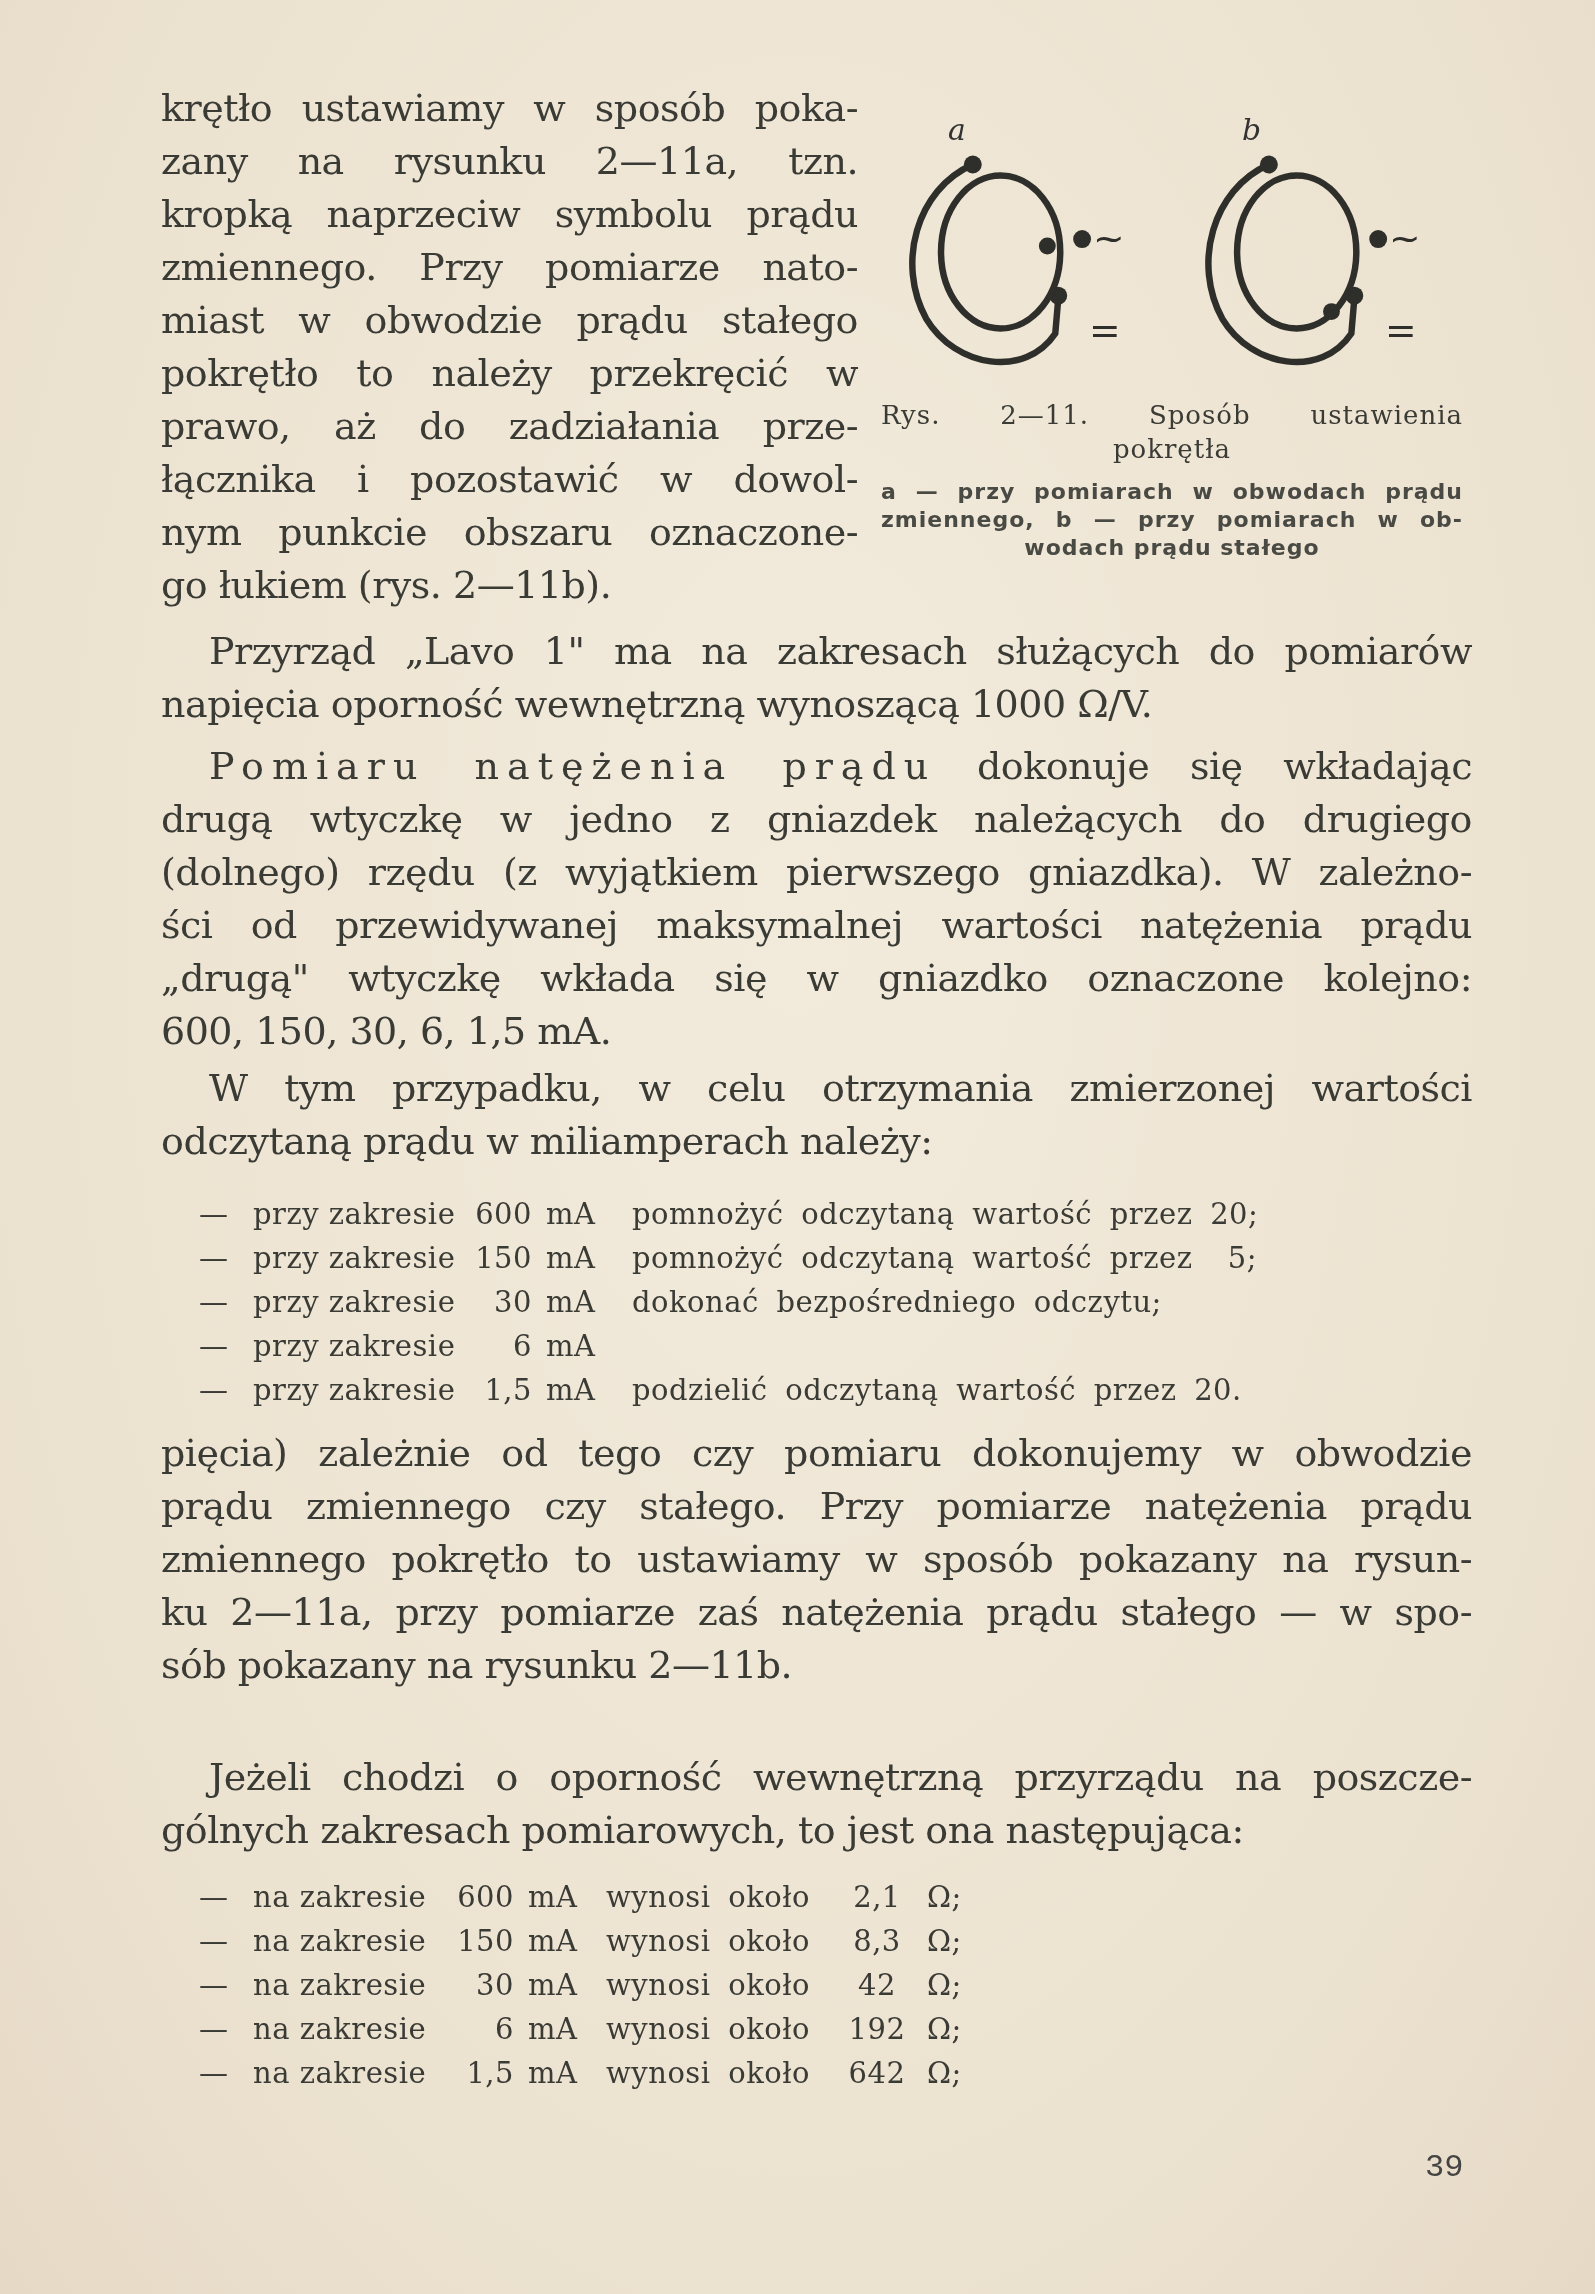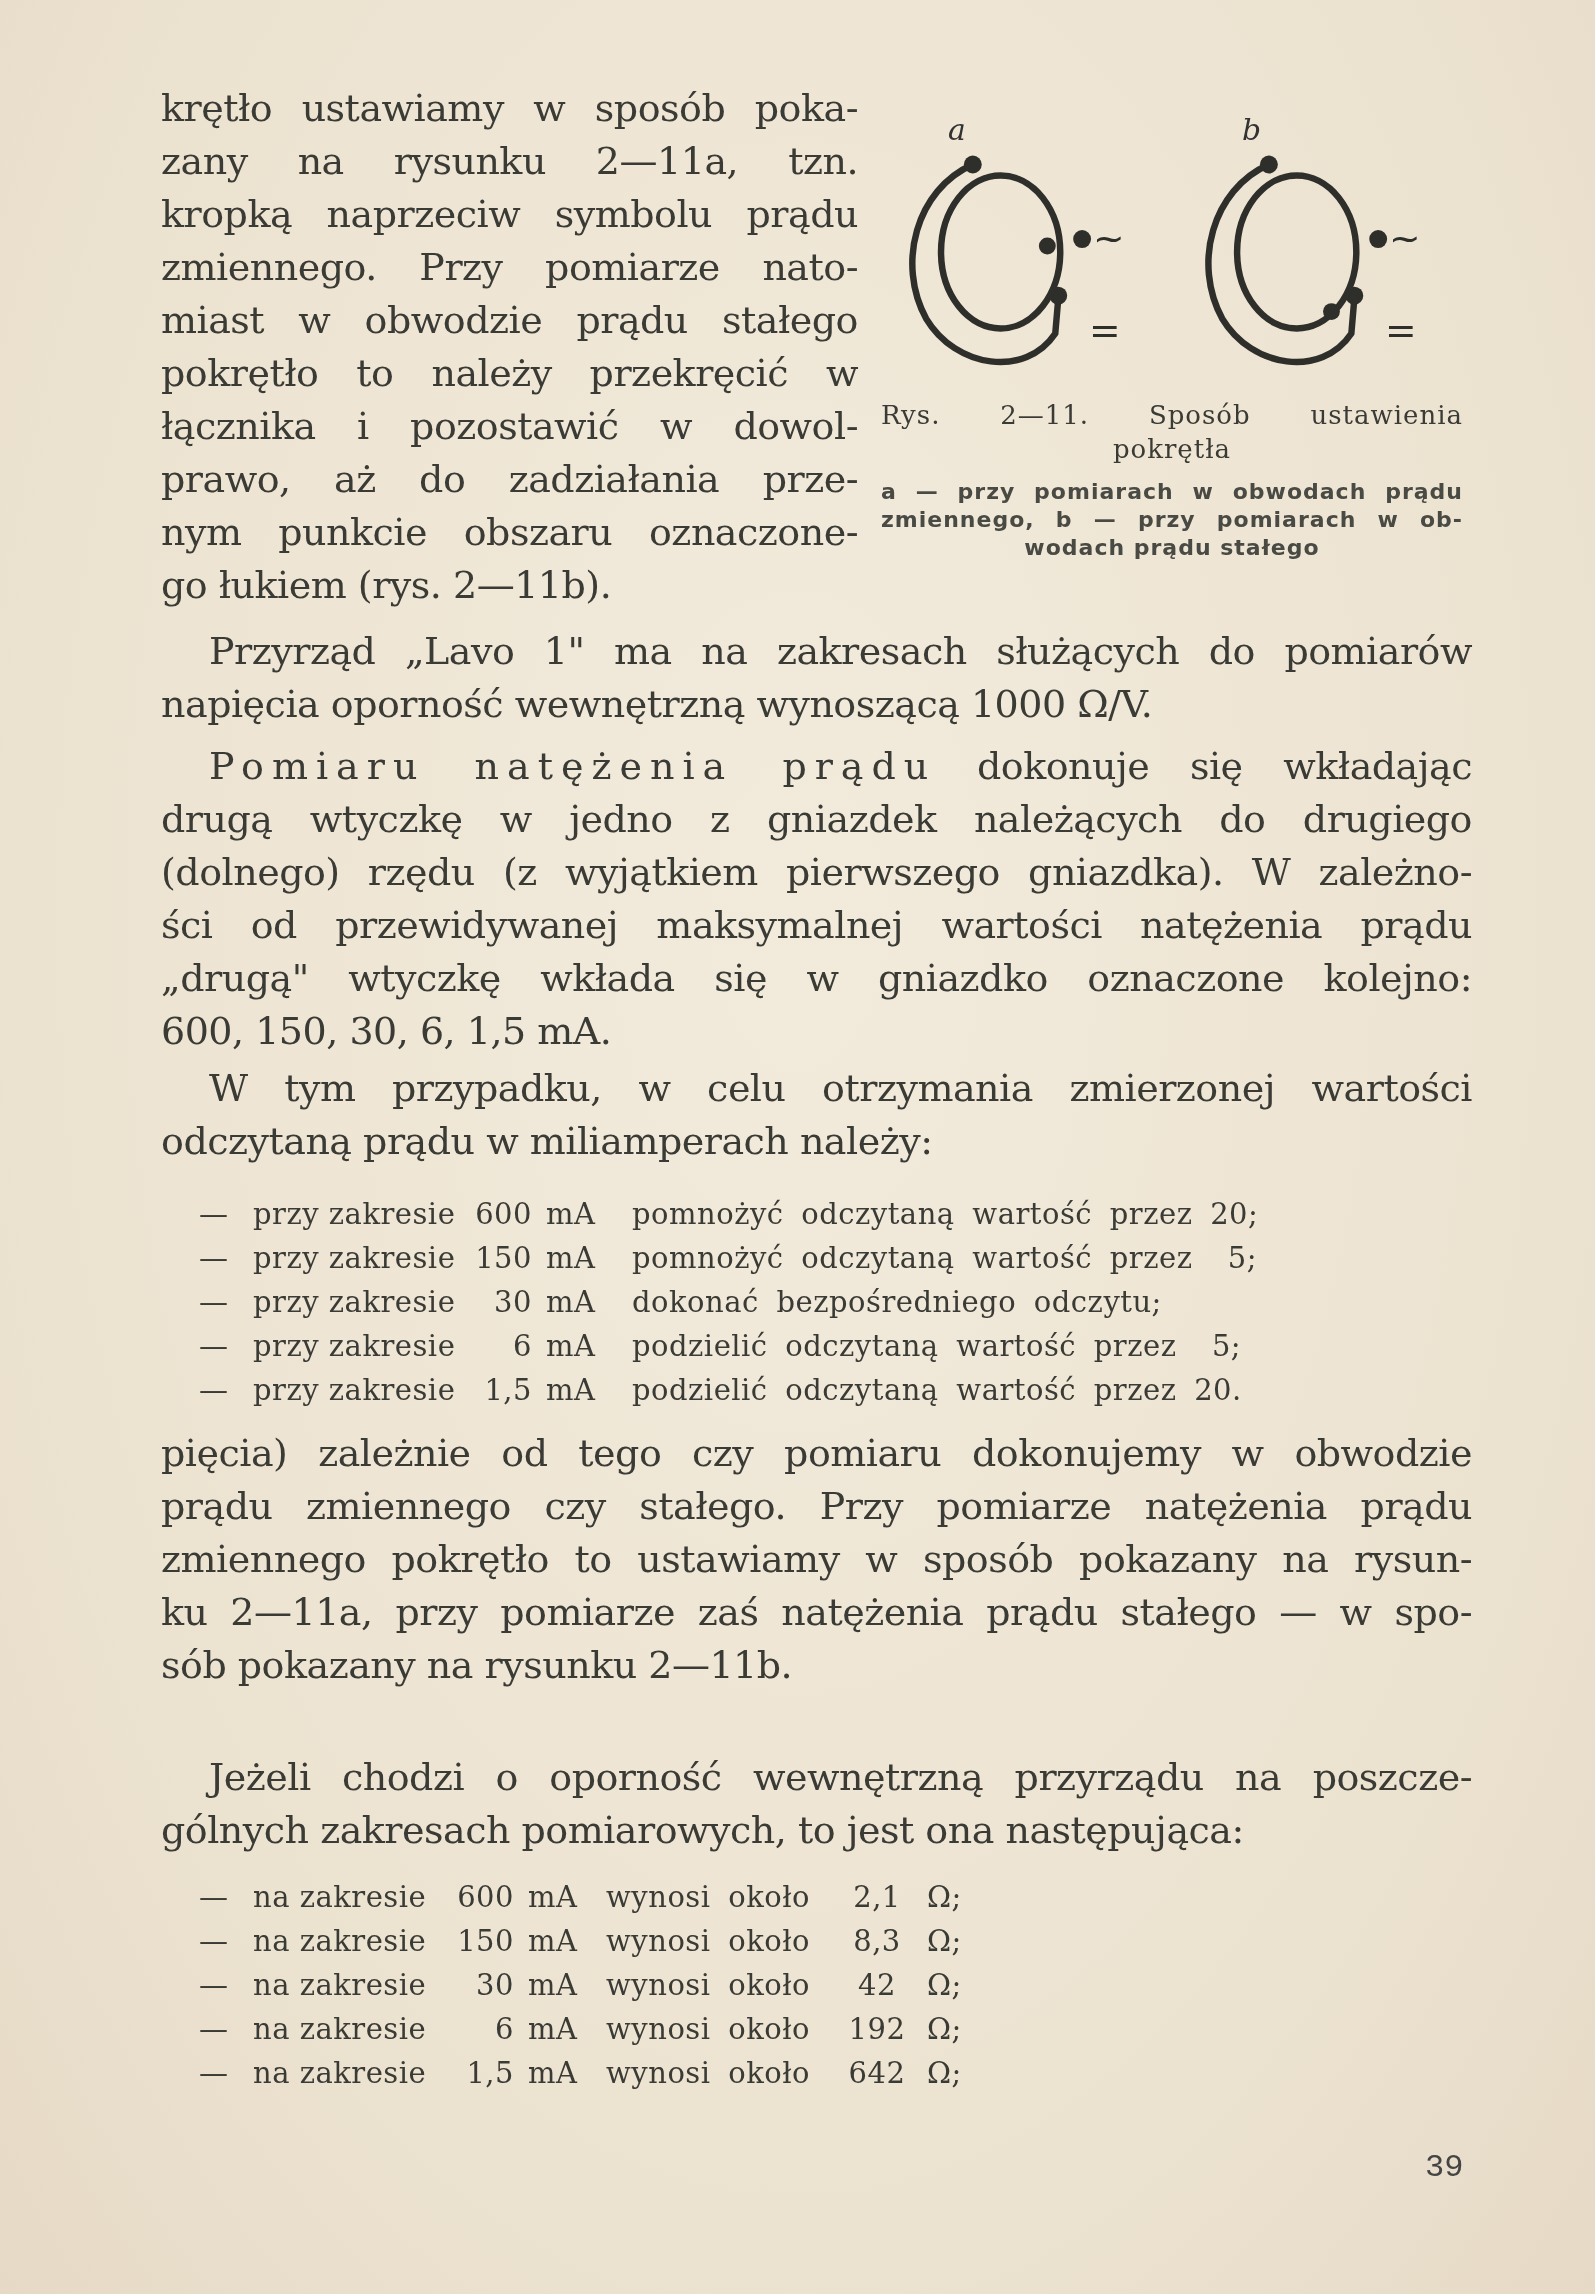--- a/index.html
+++ b/index.html
@@ -60,22 +60,22 @@
 
 <div class="page">
 
   <div class="col-text">
     <span>krętło ustawiamy w sposób poka-</span>
     <span>zany na rysunku 2—11a, tzn.</span>
     <span>kropką naprzeciw symbolu prądu</span>
     <span>zmiennego. Przy pomiarze nato-</span>
     <span>miast w obwodzie prądu stałego</span>
     <span>pokrętło to należy przekręcić w</span>
+    <span>prawo, aż do zadziałania prze-</span>
     <span>łącznika i pozostawić w dowol-</span>
-    <span>prawo, aż do zadziałania prze-</span>
     <span>nym punkcie obszaru oznaczone-</span>
     <span class="last">go łukiem (rys. 2—11b).</span>
   </div>
 
   <svg class="figure" viewBox="0 0 600 310">
     <g>
       <text x="72" y="45" font-family="DejaVu Serif, serif" font-style="italic" font-size="30" fill="#333">a</text>
       <path d="M97 70 C 40 95, 20 170, 50 225 C 80 275, 150 285, 180 240 L 183 205" fill="none" stroke="#2e2e2a" stroke-width="6.5" stroke-linecap="round"></path>
       <circle cx="97" cy="70" r="9" fill="#2e2e2a"></circle>
       <circle cx="183" cy="202" r="9" fill="#2e2e2a"></circle>
@@ -124,21 +124,21 @@
 
   <div class="para" style="top:1062px">
     <span class="first">W tym przypadku, w celu otrzymania zmierzonej wartości</span>
     <span class="last">odczytaną prądu w miliamperach należy:</span>
   </div>
 
   <div class="list cur" style="top:1192px">
     <div class="row"><span class="c-dash">—</span><span class="c-pre">przy zakresie</span><span class="c-range">600</span><span class="c-unit">mA</span><span class="c-act">pomnożyć odczytaną wartość przez 20;</span></div>
     <div class="row"><span class="c-dash">—</span><span class="c-pre">przy zakresie</span><span class="c-range">150</span><span class="c-unit">mA</span><span class="c-act">pomnożyć odczytaną wartość przez  5;</span></div>
     <div class="row"><span class="c-dash">—</span><span class="c-pre">przy zakresie</span><span class="c-range">30</span><span class="c-unit">mA</span><span class="c-act">dokonać bezpośredniego odczytu;</span></div>
-    <div class="row"><span class="c-dash">—</span><span class="c-pre">przy zakresie</span><span class="c-range">6</span><span class="c-unit">mA</span><span class="c-act">podzielić odczytaną wartość przez  5;</span></div>
+    <div class="row"><span class="c-dash">—</span><span class="c-pre">przy zakresie</span><span class="c-range">6</span><span class="c-unit">mA</span></div>
     <div class="row"><span class="c-dash">—</span><span class="c-pre">przy zakresie</span><span class="c-range">1,5</span><span class="c-unit">mA</span><span class="c-act">podzielić odczytaną wartość przez 20.</span></div>
   </div>
 
   <div class="para" style="top:1427px">
     <span>pięcia) zależnie od tego czy pomiaru dokonujemy w obwodzie</span>
     <span>prądu zmiennego czy stałego. Przy pomiarze natężenia prądu</span>
     <span>zmiennego pokrętło to ustawiamy w sposób pokazany na rysun-</span>
     <span>ku 2—11a, przy pomiarze zaś natężenia prądu stałego — w spo-</span>
     <span class="last">sób pokazany na rysunku 2—11b.</span>
   </div>

